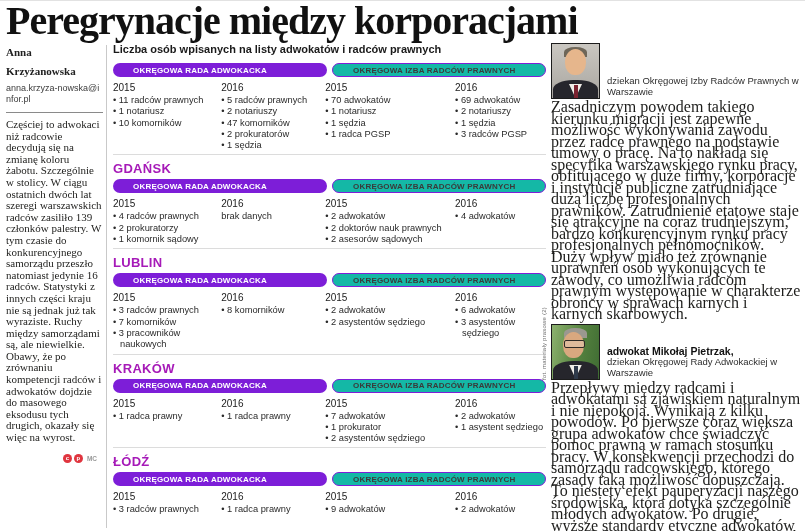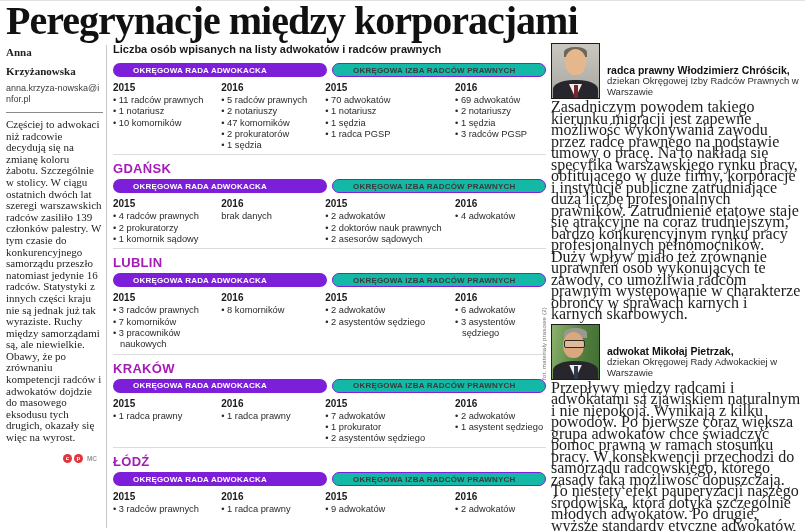--- a/index.html
+++ b/index.html
@@ -30,21 +30,21 @@
   .city-section + .city-section{border-top:1px solid #dcdcdc;}
   .city{font-size:13px;font-weight:bold;color:var(--city);letter-spacing:.3px;margin:1px 0 3px 0;}
   .pills{display:flex;gap:5px;margin-bottom:3px;}
   .pill{height:14px;border-radius:8px;display:flex;align-items:center;padding:0 20px;box-sizing:border-box;}
   .pill-left{width:214px;background:var(--accent);color:#fff;}
   .pill-right{width:214px;background:#14b8a6;border:1.5px solid var(--accent);color:#3a3a3a;}
   .pill-label{font-size:8px;font-weight:bold;letter-spacing:.2px;white-space:nowrap;}
   .cols{display:flex;}
   .dcol{box-sizing:border-box;padding-right:8px;}
   .dcol.c1{width:25%;}.dcol.c2{width:24%;}.dcol.c3{width:30%;}.dcol.c4{width:21%;padding-right:0;}
-  .year{font-size:10px;font-weight:bold;color:#1a1a1a;margin:2px 0 2px 0;}
+  .year{font-size:10px;font-weight:normal;color:#1a1a1a;margin:2px 0 2px 0;}
   .items{list-style:none;margin:0;padding:0;}
   .items li{font-size:9.3px;line-height:11.3px;color:#2a2a2a;padding-left:7px;text-indent:-7px;}
   .items li::before{content:"• ";}
   .note-line{font-size:9.3px;line-height:11.3px;color:#2a2a2a;}
 
   
   .col-right{position:absolute;left:551px;top:42px;width:250px;}
   .expert{margin-bottom:4px;}
   .expert-head{display:flex;align-items:flex-end;position:relative;margin-bottom:1px;}
   .photo{width:47px;height:54px;border:1px solid #1c1c1c;position:relative;overflow:hidden;flex:none;}
@@ -313,21 +313,20 @@
 
       <div class="photo photo-a">
         <div class="ph-hair"></div>
         <div class="ph-face"></div>
 
         <div class="ph-body"></div>
         <div class="ph-shirt"></div>
         <div class="ph-tie"></div>
       </div>
       <div class="who">
-        <div class="e-name">radca prawny Włodzimierz Chróścik,</div>
         <div class="e-role">dziekan Okręgowej Izby Radców Prawnych w Warszawie</div>
       </div>
     </div>
     <p class="e-text">Zasadniczym powodem takiego kierunku migracji jest zapewne możliwość wykonywania zawodu przez radcę prawnego na podstawie umowy o pracę. Na to nakłada się specyfika warszawskiego rynku pracy, obfitującego w duże firmy, korporacje i instytucje publiczne zatrudniające dużą liczbę profesjonalnych prawników. Zatrudnienie etatowe staje się atrakcyjne na coraz trudniejszym, bardzo konkurencyjnym rynku pracy profesjonalnych pełnomocników. Duży wpływ miało też zrównanie uprawnień osób wykonujących te zawody, co umożliwia radcom prawnym występowanie w charakterze obrońcy w sprawach karnych i karnych skarbowych.</p>
   </div>
 
   <div class="expert">
     <div class="expert-head">
       <span class="vcap">fot. materiały prasowe (2)</span>
       <div class="photo photo-b">

